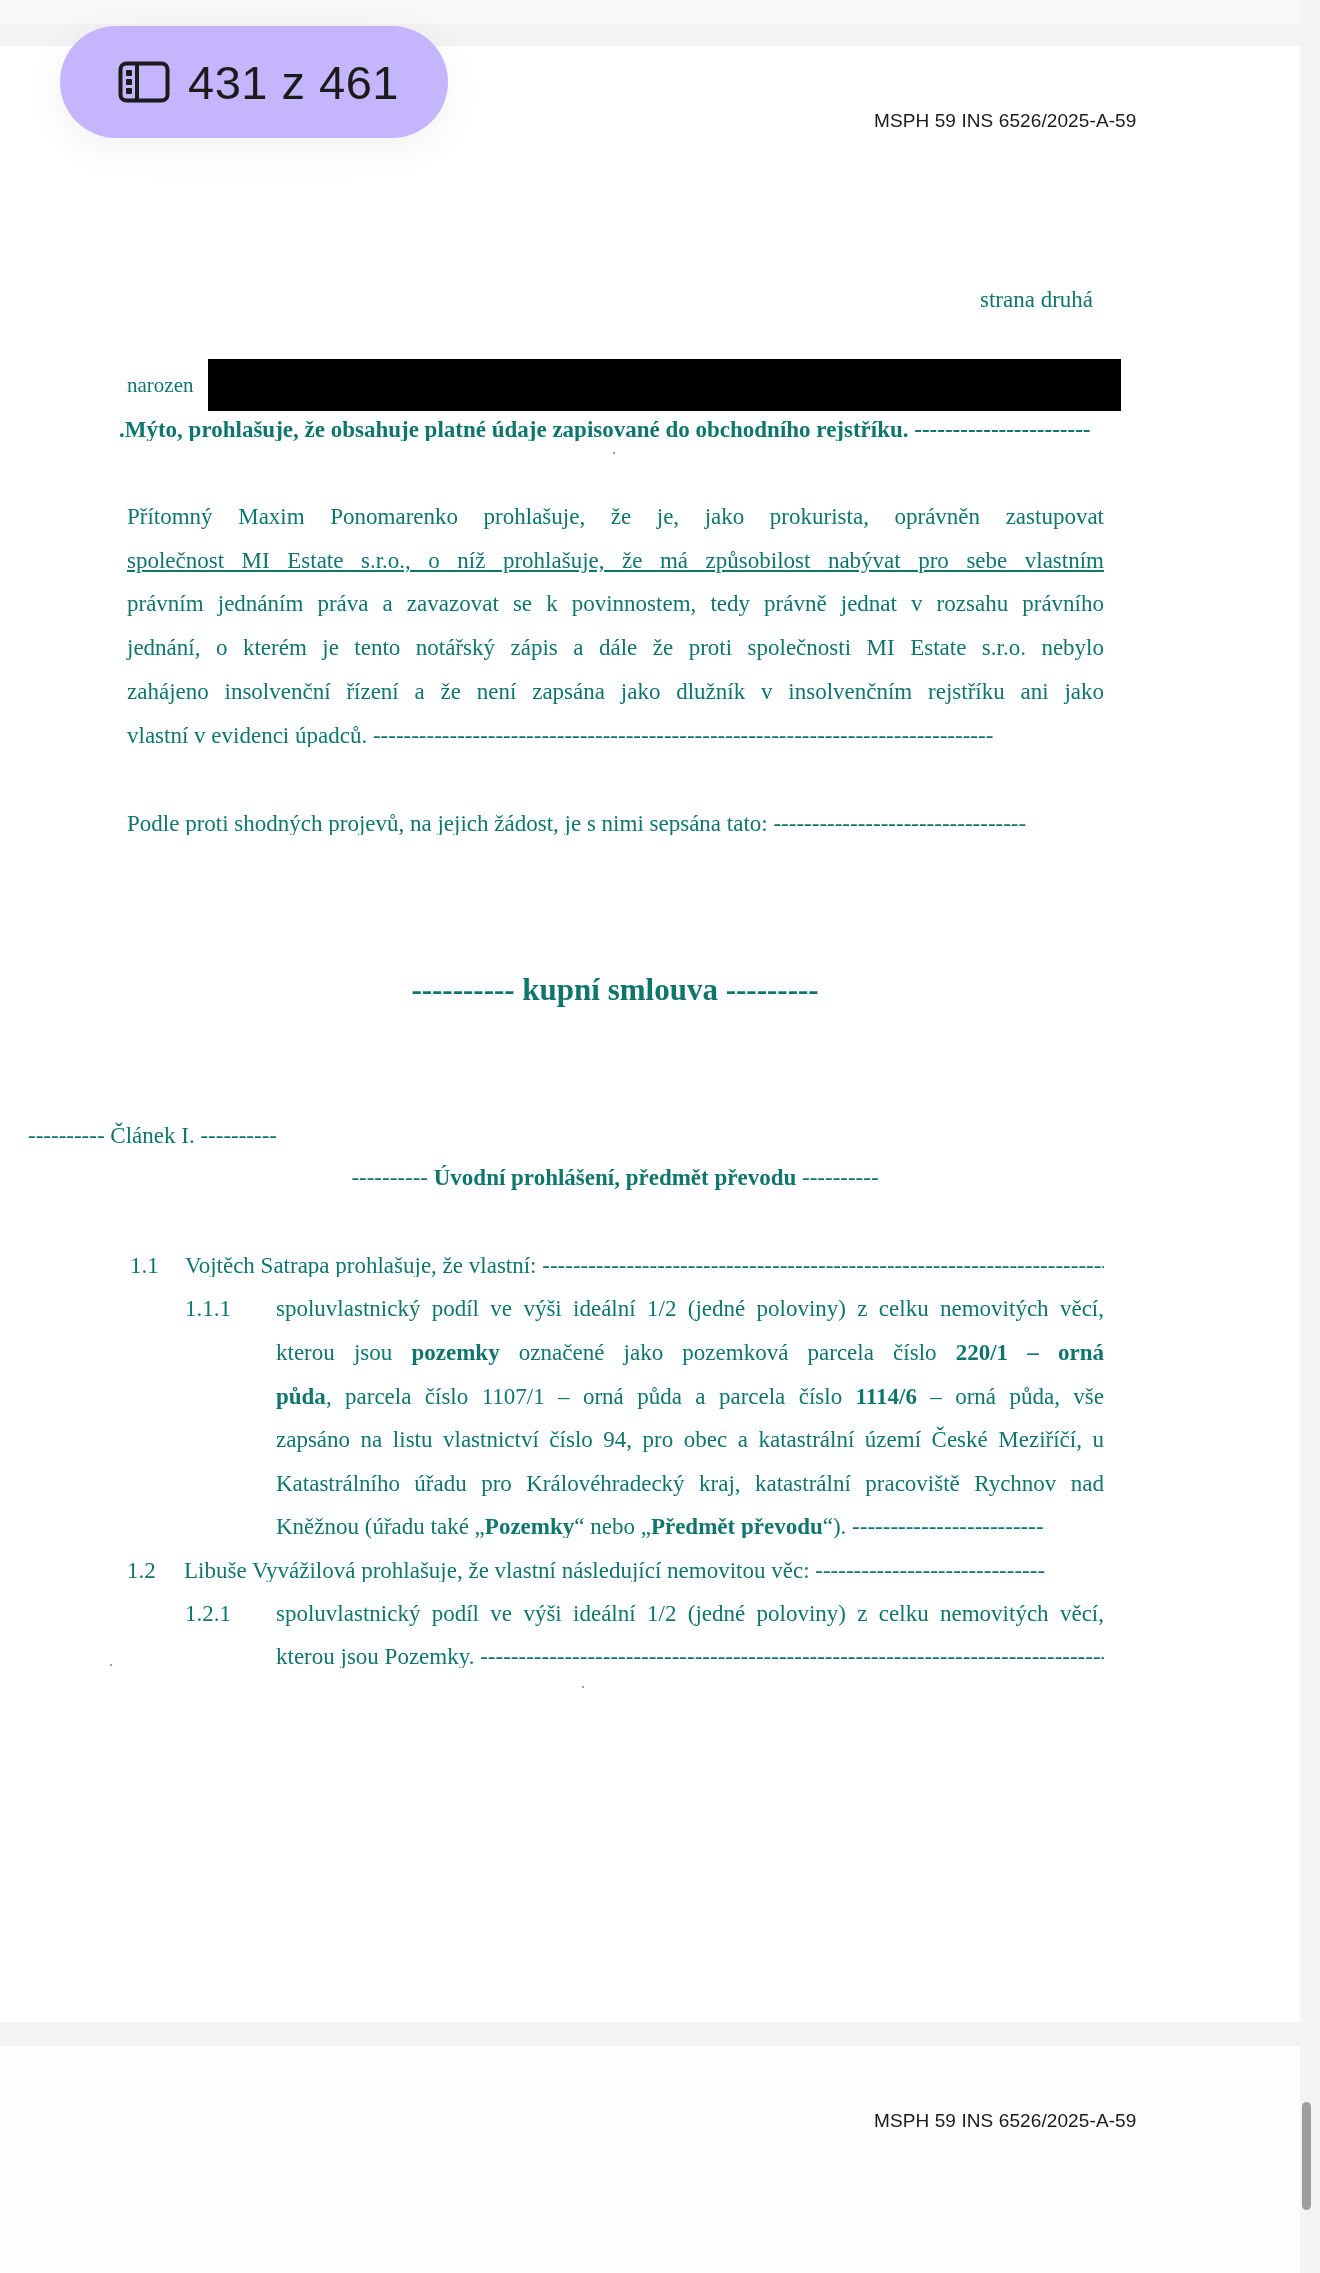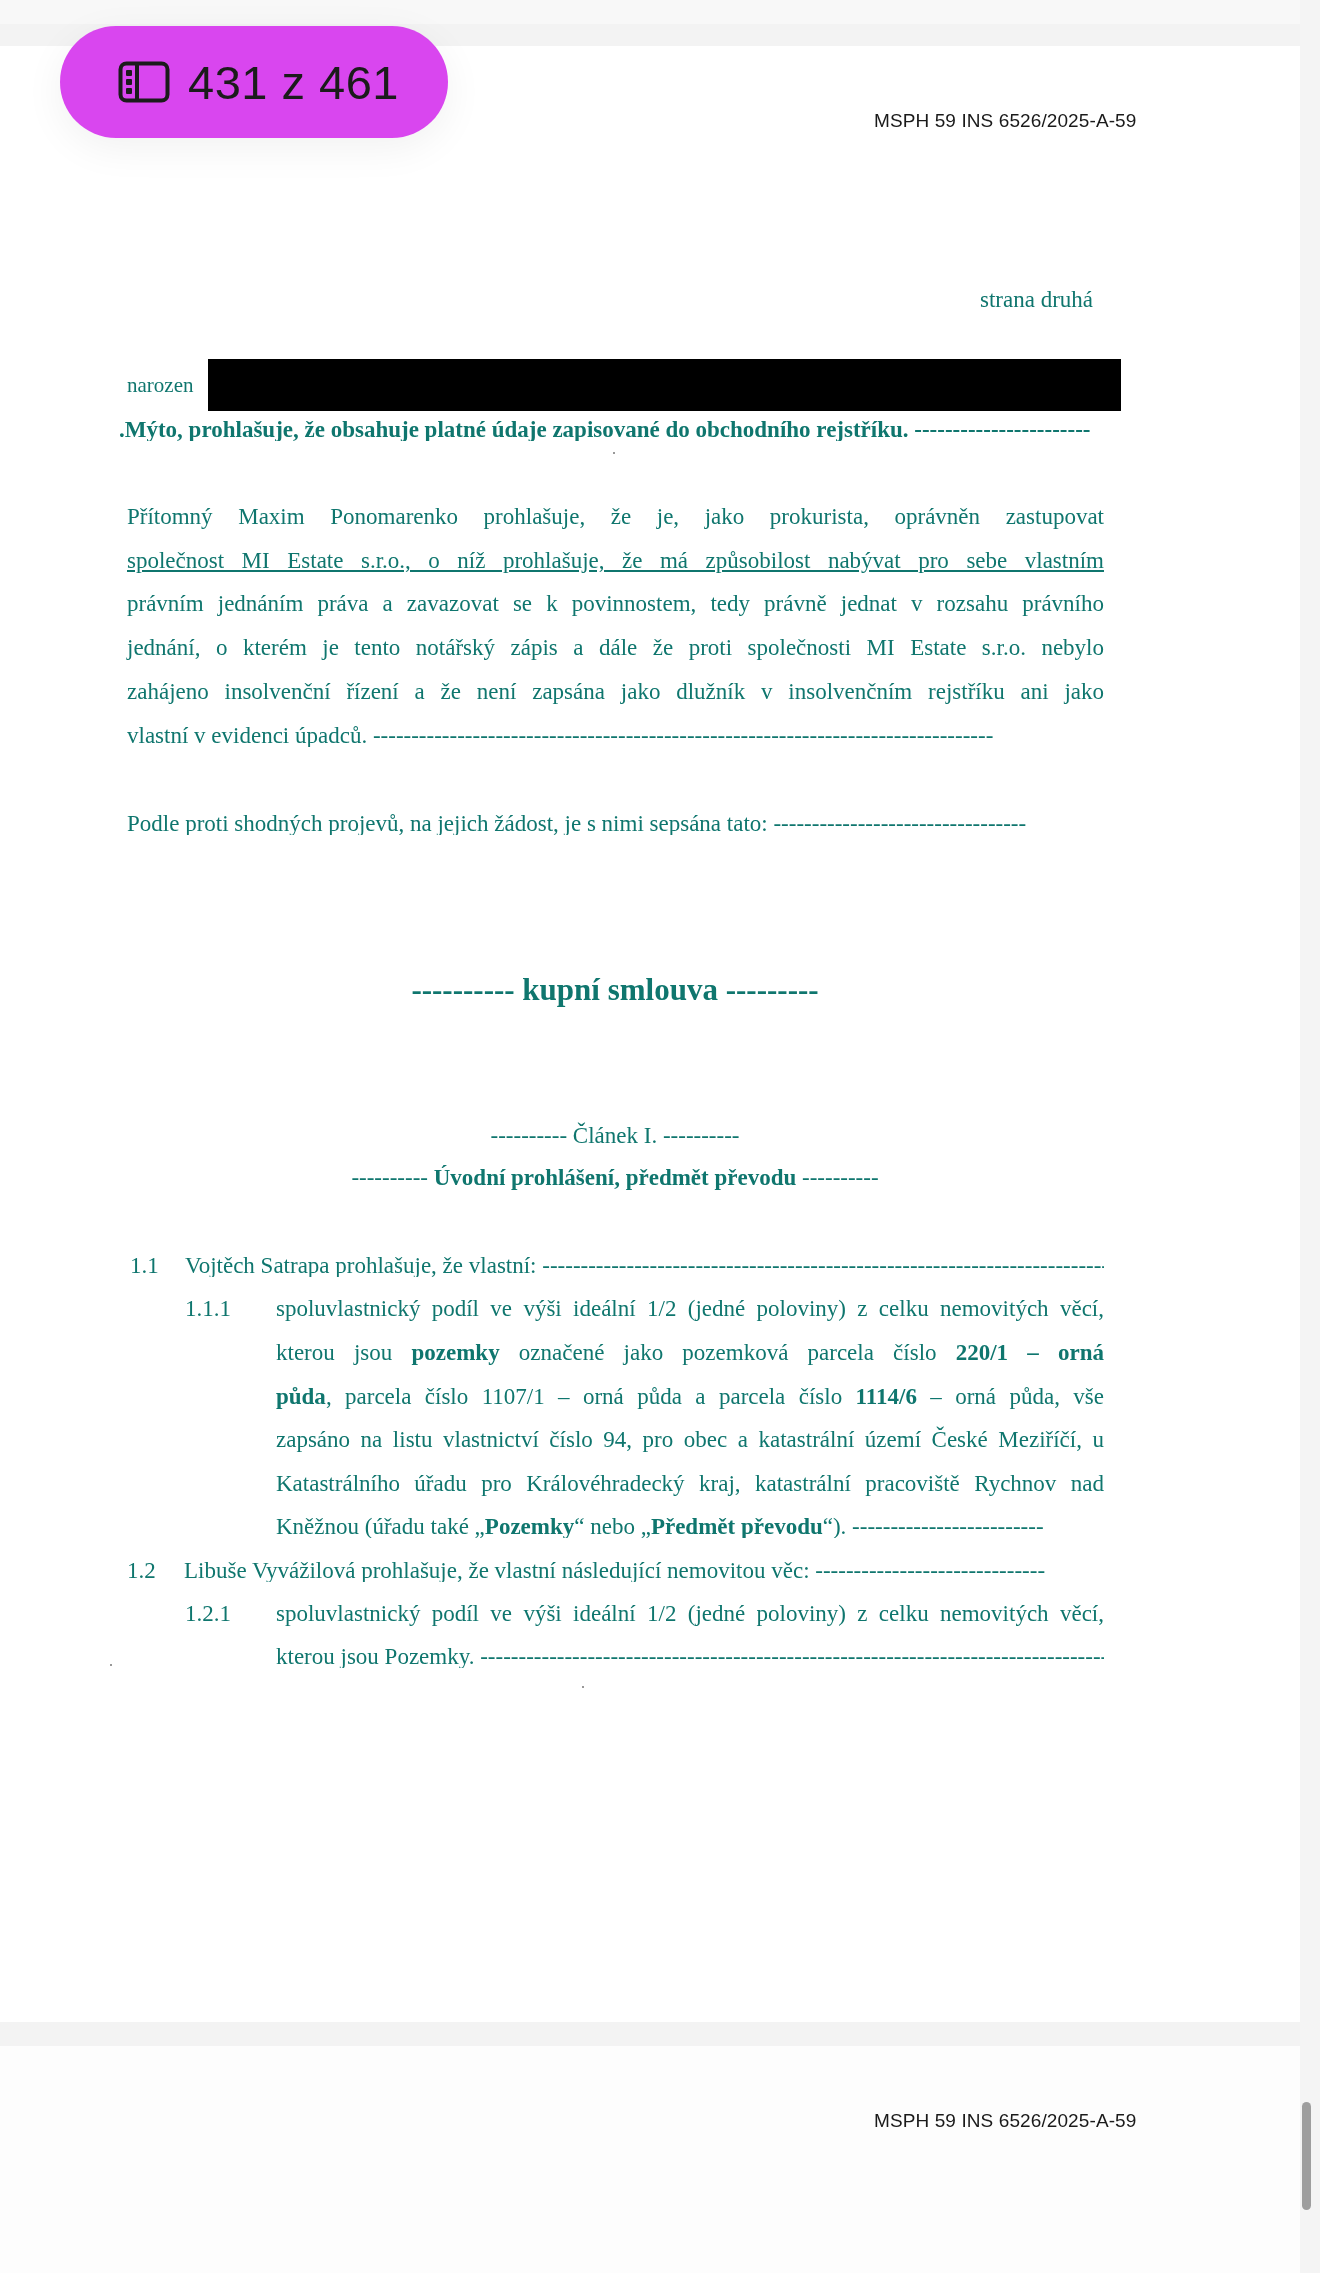--- a/index.html
+++ b/index.html
@@ -28,21 +28,21 @@
   }
   .case-no {
     position: absolute; font-family: "Liberation Sans", sans-serif; font-size: 19px;
     color: #1a1a1a; letter-spacing: 0.1px;
   }
   .case-no.top { left: 874px; top: 110px; }
   .case-no.bottom { left: 874px; top: 2110px; }
 
   .page-pill {
     position: absolute; left: 60px; top: 26px; width: 388px; height: 112px;
-    border-radius: 56px; background: #d946ef;
+    border-radius: 56px; background: #c4b5fd;
     box-shadow: 0 10px 40px rgba(0,0,0,0.06);
     display: flex; align-items: center; gap: 18px; padding-left: 58px; box-sizing: border-box;
     cursor: pointer;
   }
   .page-pill .pill-icon { width: 52px; height: 42px; }
   .page-pill .pill-text {
     font-family: "Liberation Sans", sans-serif; font-size: 47px; color: #1b1b1b; letter-spacing: 0.5px;
   }
 
   .doc { position: absolute; left: 0; top: 0; width: 1300px; }
@@ -86,21 +86,21 @@
     <div class="t justify" style="left:127px; top:549px; width:977px;text-decoration:underline;">společnost MI Estate s.r.o., o níž prohlašuje, že má způsobilost nabývat pro sebe vlastním</div>
     <div class="t justify" style="left:127px; top:592px; width:977px;">právním jednáním práva a zavazovat se k povinnostem, tedy právně jednat v rozsahu právního</div>
     <div class="t justify" style="left:127px; top:636px; width:977px;">jednání, o kterém je tento notářský zápis a dále že proti společnosti MI Estate s.r.o. nebylo</div>
     <div class="t justify" style="left:127px; top:680px; width:977px;">zahájeno insolvenční řízení a že není zapsána jako dlužník v insolvenčním rejstříku ani jako</div>
     <div class="t" style="left:127px; top:724px; width:977px; overflow:hidden;">vlastní v evidenci úpadců. ---------------------------------------------------------------------------------</div>
 
     <div class="t" style="left:127px; top:812px; width:977px; overflow:hidden;">Podle proti shodných projevů, na jejich žádost, je s nimi sepsána tato:  ---------------------------------</div>
 
     <div class="t heading-main" style="left:0; width:1230px; text-align:center; top:974px;">---------- kupní smlouva ---------</div>
 
-    <div class="t heading-art" style="left:0; width:1230px; text-align:center; top:1124px;">---------- Článek I. ----------</div>
+    <div class="t heading-art" style="left:0; width:1230px; top:1124px;padding-left:28px;">---------- Článek I. ----------</div>
     <div class="t heading-art" style="left:0; width:1230px; text-align:center; top:1166px;">
       <span>---------- </span><span class="b">Úvodní prohlášení, předmět převodu</span><span> ----------</span>
     </div>
 
     <div class="t" style="left:130px; top:1254px;">1.1</div>
     <div class="t" style="left:185px; top:1254px; width:919px; overflow:hidden;">Vojtěch Satrapa prohlašuje, že vlastní: ----------------------------------------------------------------------------</div>
 
     <div class="t" style="left:185px; top:1297px;">1.1.1</div>
     <div class="t justify" style="left:276px; top:1297px; width:828px;">spoluvlastnický podíl ve výši ideální 1/2 (jedné poloviny) z celku nemovitých věcí,</div>
     <div class="t justify" style="left:276px; top:1341px; width:828px;"><span>kterou jsou </span><span class="b">pozemky</span><span> označené jako pozemková parcela číslo </span><span class="b">220/1 – orná</span></div>

